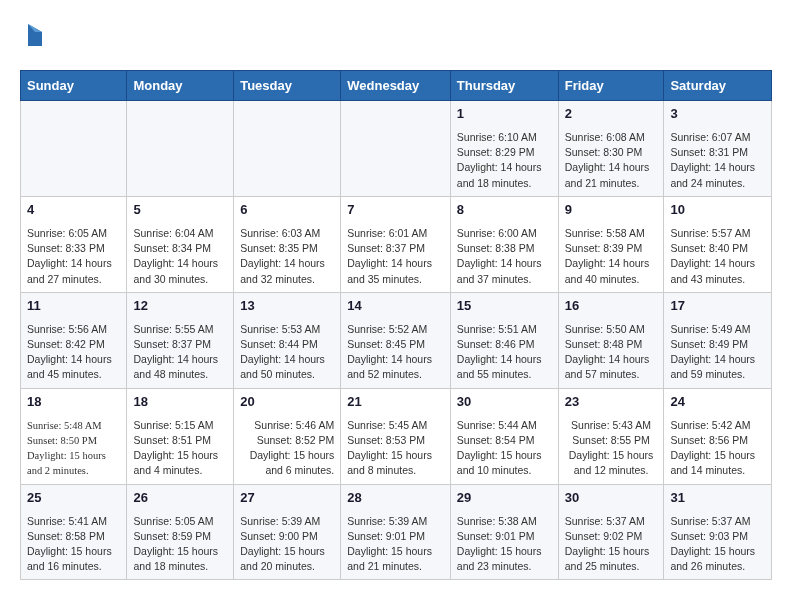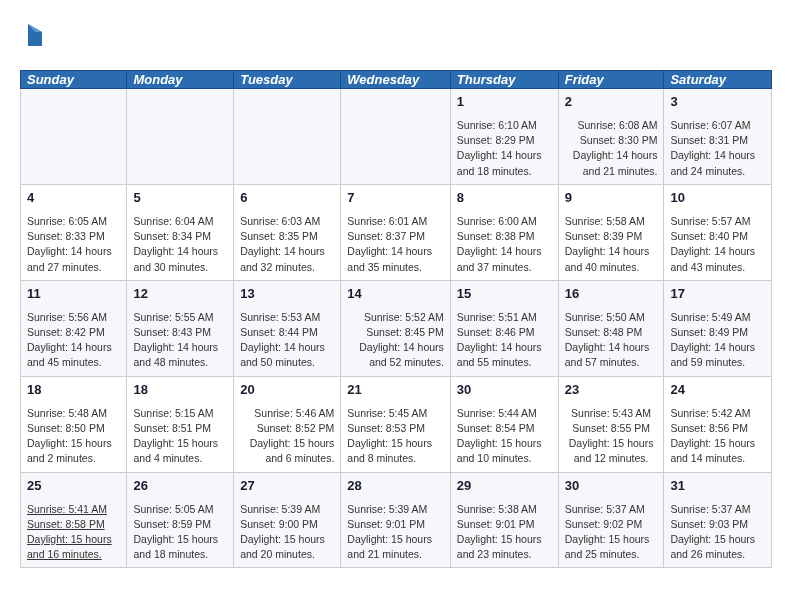--- a/index.html
+++ b/index.html
@@ -53,24 +53,23 @@
     }
     table {
       width: 100%;
       border-collapse: collapse;
     }
     thead th {
       background: #2b6cb0;
       color: #fff;
       font-size: 13px;
       font-weight: bold;
-      padding: 1px 6px;
+      padding: 7px 6px;
       text-align: left;
       border: 1px solid #1a4a8a;
-      font-style: italic;
     }
     tbody td {
       border: 1px solid #ccc;
       vertical-align: top;
       padding: 5px 6px;
       font-size: 11px;
       color: #333;
       height: 90px;
       width: 113px;
     }
@@ -139,21 +138,21 @@
         <td class="empty-cell"></td>
         <td>
           <span class="day-number">1</span>
           <div class="day-info" style="white-space: pre-line;">Sunrise: 6:10 AM
 Sunset: 8:29 PM
 Daylight: 14 hours
 and 18 minutes.</div>
         </td>
         <td>
           <span class="day-number">2</span>
-          <div class="day-info" style="white-space: pre-line; text-align: right;">Sunrise: 6:08 AM
+          <div class="day-info" style="white-space: pre-line;">Sunrise: 6:08 AM
 Sunset: 8:30 PM
 Daylight: 14 hours
 and 21 minutes.</div>
         </td>
         <td>
           <span class="day-number">3</span>
           <div class="day-info" style="white-space: pre-line;">Sunrise: 6:07 AM
 Sunset: 8:31 PM
 Daylight: 14 hours
 and 24 minutes.</div>
@@ -214,34 +213,34 @@
         <td>
           <span class="day-number">11</span>
           <div class="day-info" style="white-space: pre-line;">Sunrise: 5:56 AM
 Sunset: 8:42 PM
 Daylight: 14 hours
 and 45 minutes.</div>
         </td>
         <td>
           <span class="day-number">12</span>
           <div class="day-info" style="white-space: pre-line;">Sunrise: 5:55 AM
-Sunset: 8:43 PM
+Sunset: 8:37 PM
 Daylight: 14 hours
 and 48 minutes.</div>
         </td>
         <td>
           <span class="day-number">13</span>
           <div class="day-info" style="white-space: pre-line;">Sunrise: 5:53 AM
 Sunset: 8:44 PM
 Daylight: 14 hours
 and 50 minutes.</div>
         </td>
         <td>
           <span class="day-number">14</span>
-          <div class="day-info" style="white-space: pre-line; text-align: right;">Sunrise: 5:52 AM
+          <div class="day-info" style="white-space: pre-line;">Sunrise: 5:52 AM
 Sunset: 8:45 PM
 Daylight: 14 hours
 and 52 minutes.</div>
         </td>
         <td>
           <span class="day-number">15</span>
           <div class="day-info" style="white-space: pre-line;">Sunrise: 5:51 AM
 Sunset: 8:46 PM
 Daylight: 14 hours
 and 55 minutes.</div>
@@ -257,21 +256,21 @@
           <span class="day-number">17</span>
           <div class="day-info" style="white-space: pre-line;">Sunrise: 5:49 AM
 Sunset: 8:49 PM
 Daylight: 14 hours
 and 59 minutes.</div>
         </td>
       </tr>
       <tr>
         <td>
           <span class="day-number">18</span>
-          <div class="day-info" style="white-space: pre-line;">Sunrise: 5:48 AM
+          <div class="day-info" style="white-space: pre-line; font-family: Liberation Serif, serif;">Sunrise: 5:48 AM
 Sunset: 8:50 PM
 Daylight: 15 hours
 and 2 minutes.</div>
         </td>
         <td>
           <span class="day-number">18</span>
           <div class="day-info" style="white-space: pre-line;">Sunrise: 5:15 AM
 Sunset: 8:51 PM
 Daylight: 15 hours
 and 4 minutes.</div>
@@ -308,21 +307,21 @@
           <span class="day-number">24</span>
           <div class="day-info" style="white-space: pre-line;">Sunrise: 5:42 AM
 Sunset: 8:56 PM
 Daylight: 15 hours
 and 14 minutes.</div>
         </td>
       </tr>
       <tr>
         <td>
           <span class="day-number">25</span>
-          <div class="day-info" style="white-space: pre-line; text-decoration: underline;">Sunrise: 5:41 AM
+          <div class="day-info" style="white-space: pre-line;">Sunrise: 5:41 AM
 Sunset: 8:58 PM
 Daylight: 15 hours
 and 16 minutes.</div>
         </td>
         <td>
           <span class="day-number">26</span>
           <div class="day-info" style="white-space: pre-line;">Sunrise: 5:05 AM
 Sunset: 8:59 PM
 Daylight: 15 hours
 and 18 minutes.</div>

